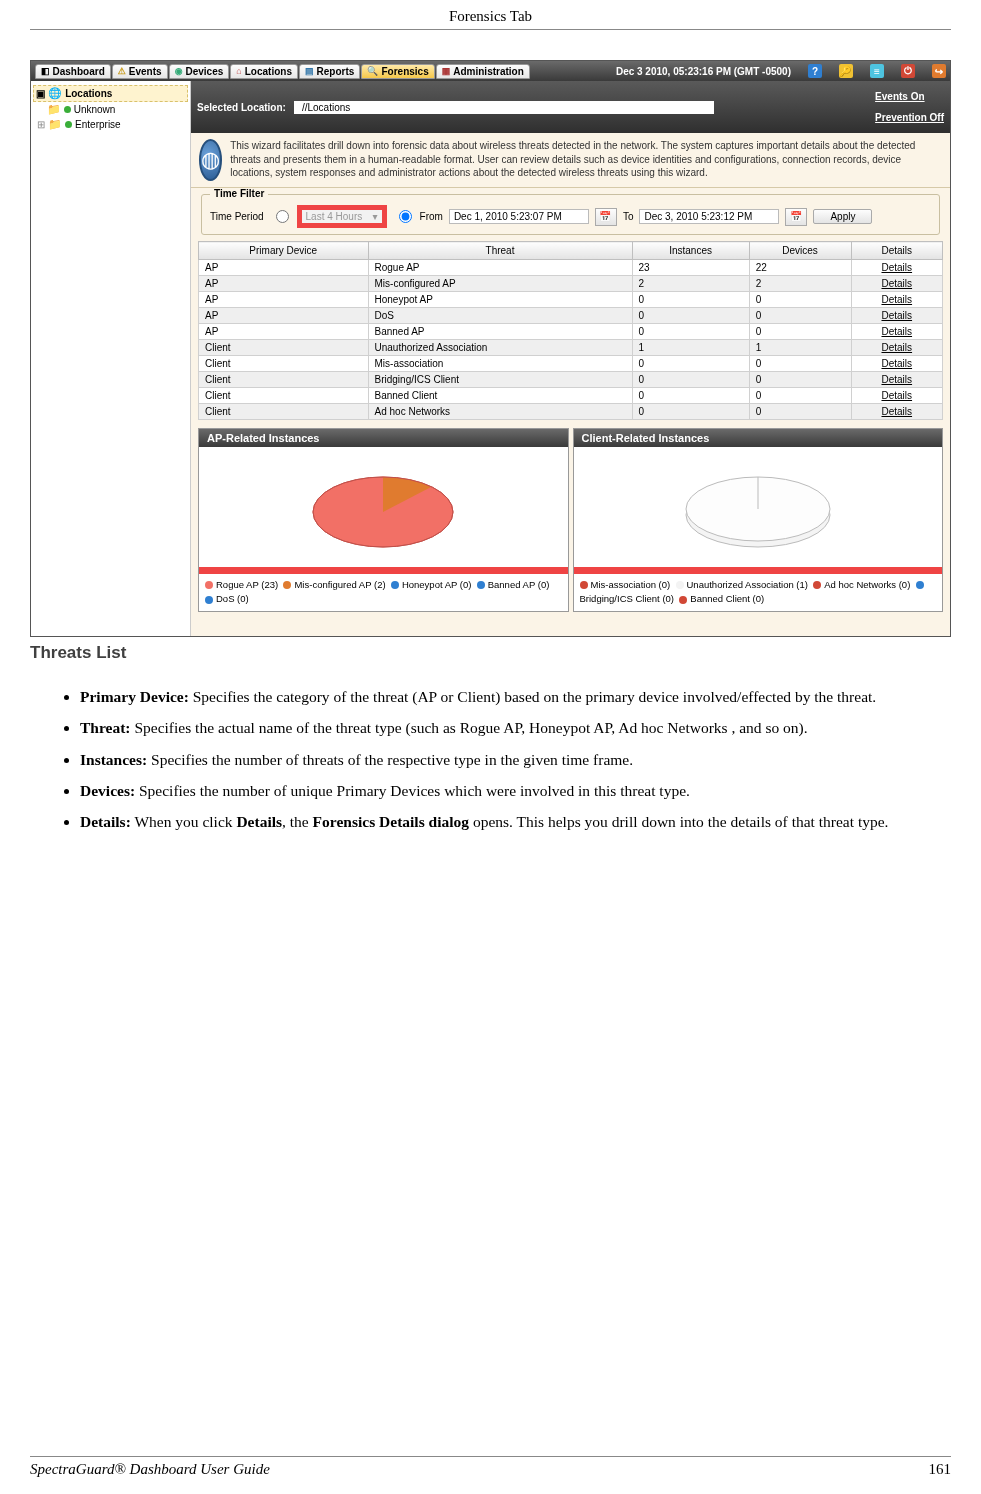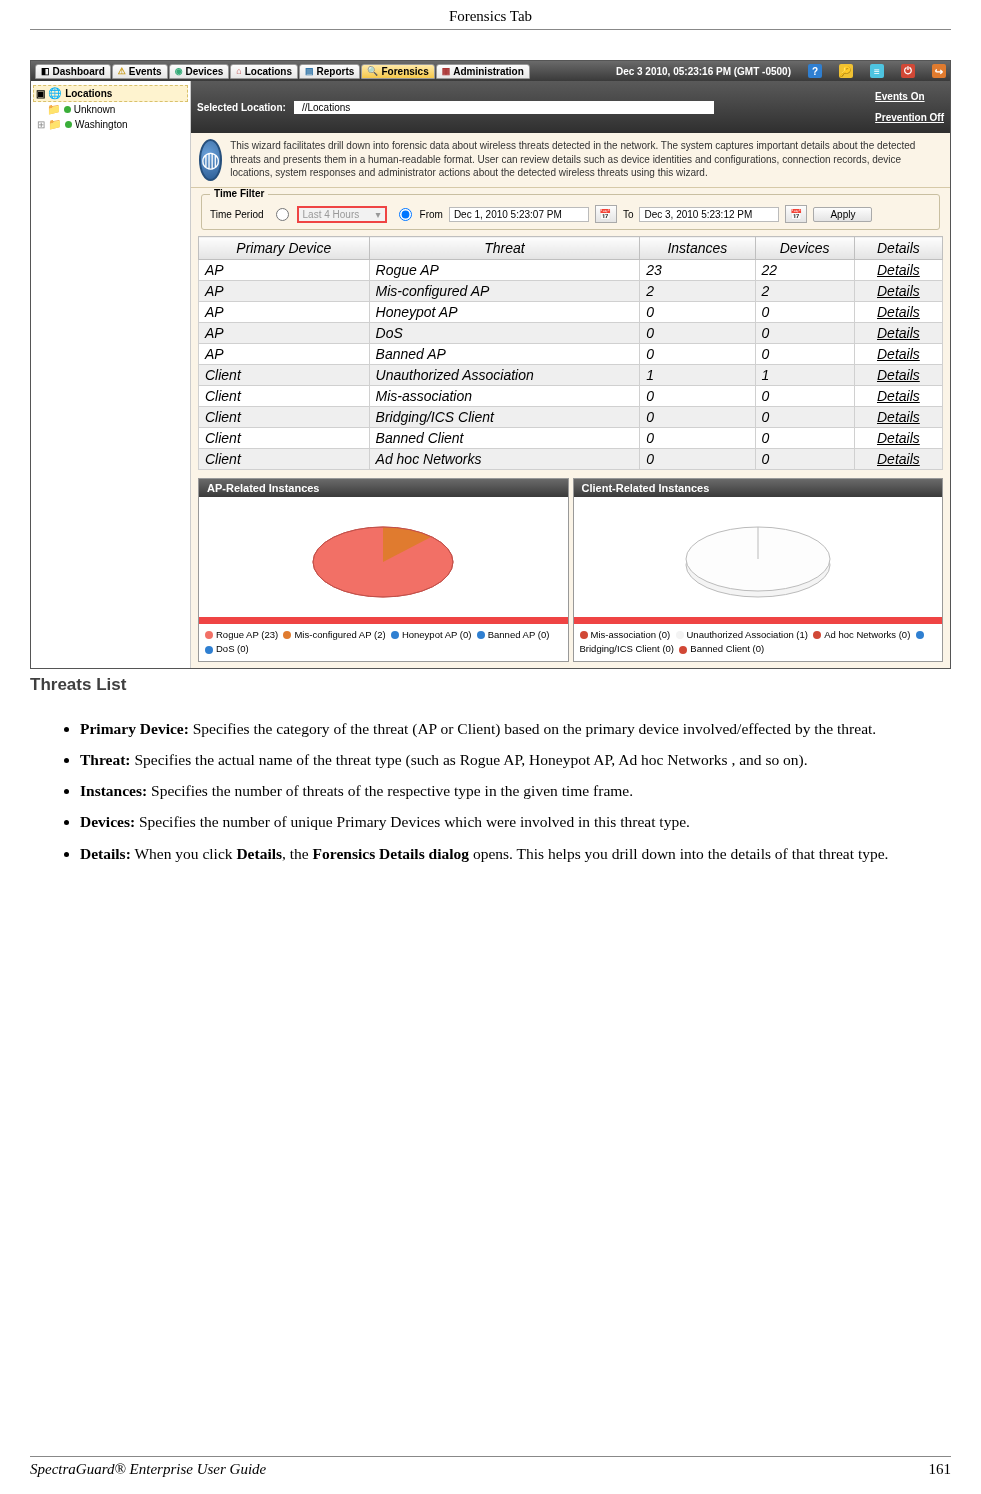--- a/index.html
+++ b/index.html
@@ -115,43 +115,42 @@
     font-size:10px;
     display:flex; align-items:center; gap:6px;
     background:#fbf4e7;
   }
   .tf-legend {
     position:absolute; top:-7px; left:8px;
     background:#fbf4e7; padding:0 4px; font-weight:bold;
   }
   input[type=radio]{ margin:0 2px 0 6px; }
   .combo {
-    border:2px solid #ef4444; background:#f2f2f2; color:#999;
+    border:5px solid #ef4444; background:#f2f2f2; color:#999;
     padding:1px 4px; width:90px; display:flex; justify-content:space-between; align-items:flex-start;
   }
   .dtfield {
     border:1px solid #bbb; background:#fff; padding:1px 4px; width:140px;
   }
   .cal-btn {
     width:22px; height:18px; border:1px solid #aaa;
     background: linear-gradient(#fdfdfd,#e4e4e4);
     display:flex; align-items:center; justify-content:center; font-size:10px;
   }
   .btn {
     border:1px solid #aaa; background: linear-gradient(#fdfdfd,#e4e4e4);
     padding:1px 16px; border-radius:2px; font-size:10px;
   }
 
   table.threats {
     width: calc(100% - 14px);
     margin: 0 7px;
     border-collapse: collapse;
-    font-size:14px;
+    font-size:10px;
     background:#fff;
-    font-style:italic;
   }
   table.threats th {
     background: linear-gradient(#fdfdfd,#e3e3e3);
     border:1px solid #bfbfbf;
     padding:3px 6px;
     font-weight:normal;
   }
   table.threats td {
     border:1px solid #d0d0d0;
     padding:2px 6px;
@@ -254,21 +253,21 @@
         </div>
         <div class="tree-item">
           <span class="folder-ico">📁</span>
           <span class="dot dot-green"></span>
           <span>Unknown</span>
         </div>
         <div class="tree-item">
           <span style="margin-left:-10px; color:#888">⊞</span>
           <span class="folder-ico">📁</span>
           <span class="dot dot-green"></span>
-          <span>Washington</span>
+          <span>Enterprise</span>
         </div>
       </div>
 
       <div class="workspace">
         <div class="locbar">
           <div class="loc-left">
             <span>Selected Location:</span>
             <span class="loc-path">//Locations</span>
           </div>
           <div class="status">
@@ -423,15 +422,15 @@
   <ul id="doc-list">
       <li><strong>Primary Device:</strong> Specifies the category of the threat (AP or Client) based on the primary device involved/effected by the threat.</li>
       <li><strong>Threat:</strong> Specifies the actual name of the threat type (such as Rogue AP, Honeypot AP, Ad hoc Networks , and so on).</li>
       <li><strong>Instances:</strong> Specifies the number of threats of the respective type in the given time frame.</li>
       <li><strong>Devices:</strong> Specifies the number of unique Primary Devices which were involved in this threat type.</li>
       <li><strong>Details:</strong> When you click <strong>Details</strong>, the <strong>Forensics Details dialog</strong> opens. This helps you drill down into the details of that threat type.</li>
     </ul>
 </div>
 
 <div class="page-footer">
-  <span>SpectraGuard® Enterprise User Guide</span>
+  <span>SpectraGuard® Dashboard User Guide</span>
   <span class="pnum">161</span>
 </div>
 
 </body></html>

